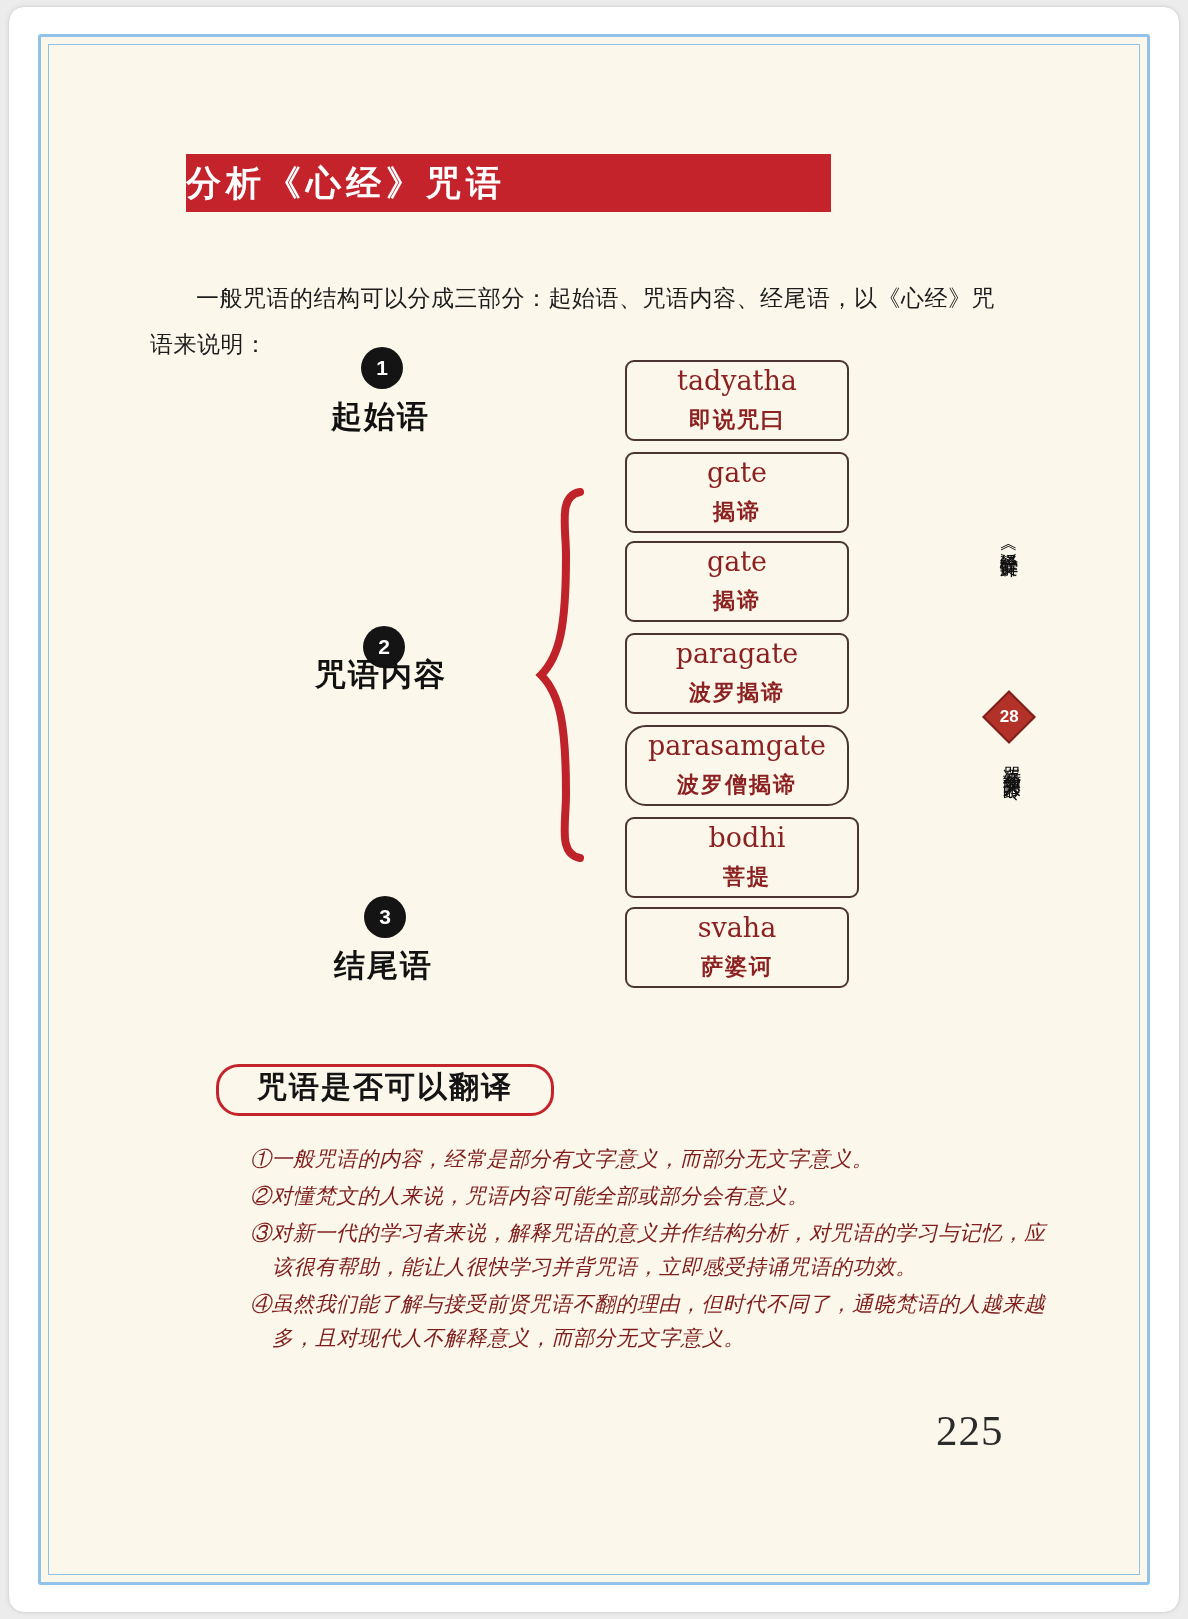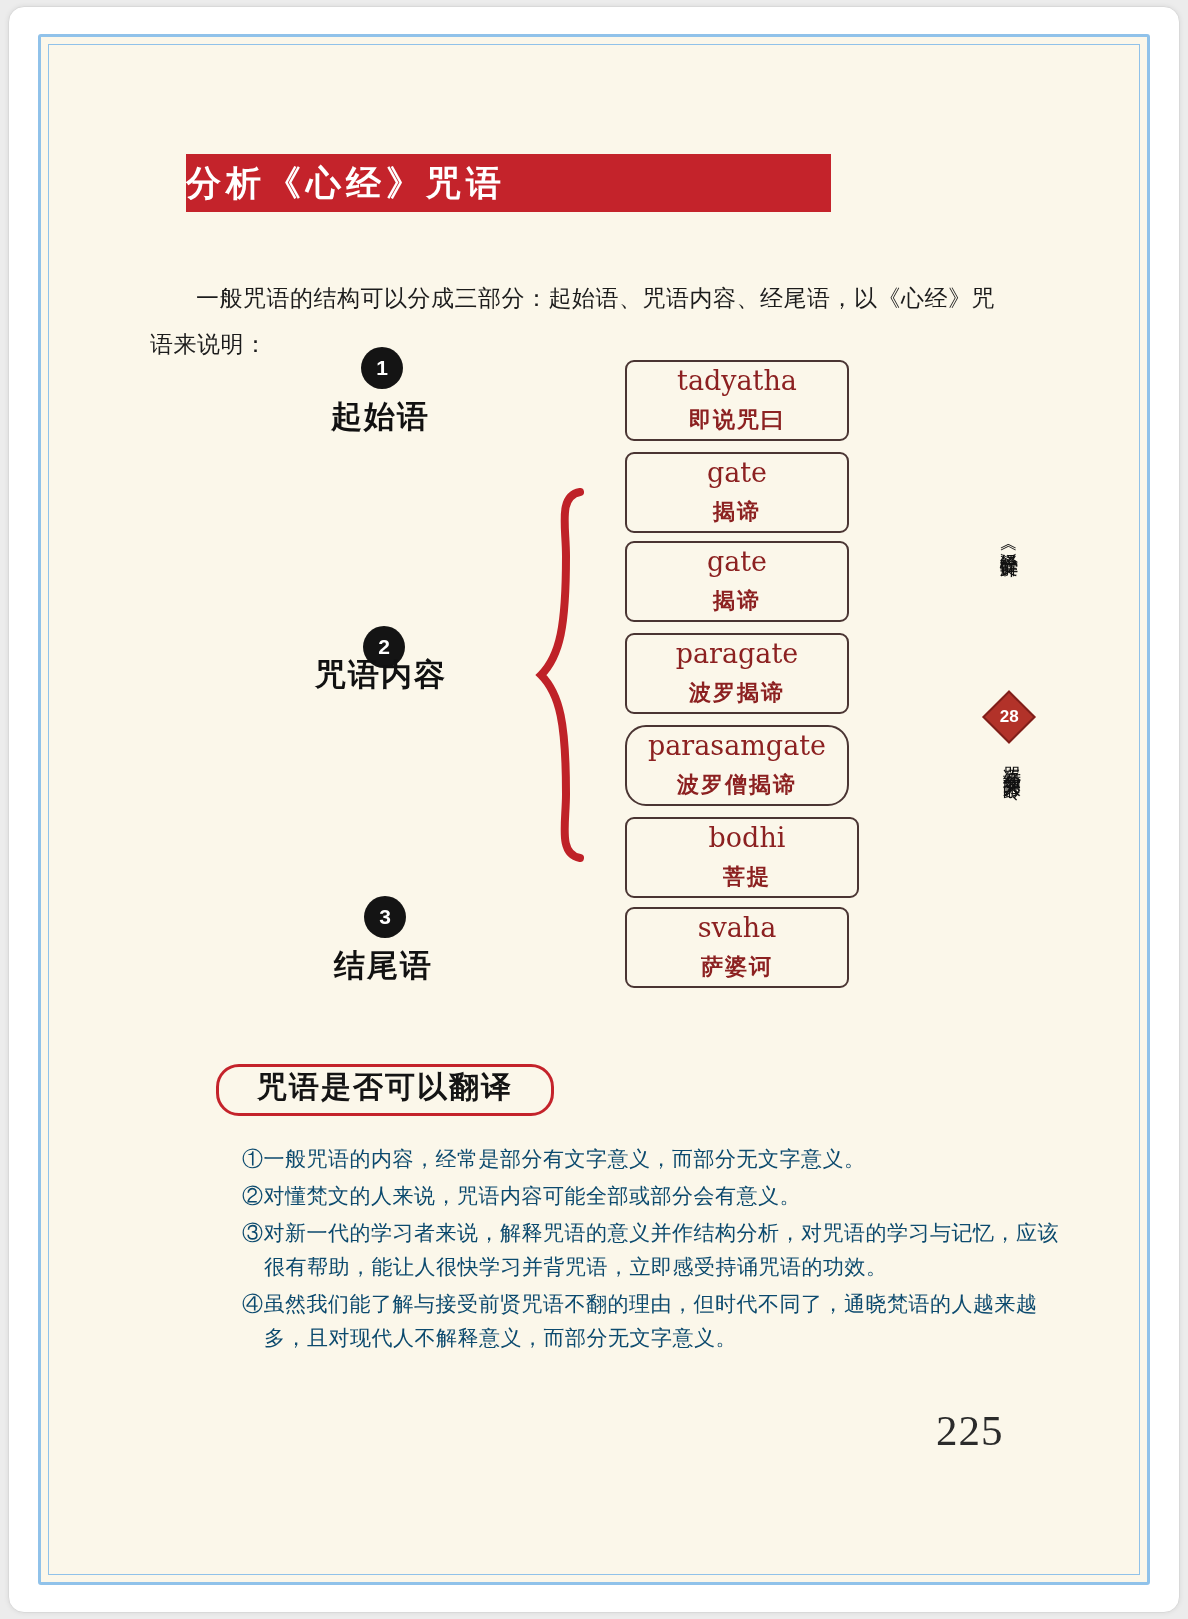--- a/index.html
+++ b/index.html
@@ -113,23 +113,23 @@
     border:3px solid #c4232b; border-radius:23px;
     display:flex; justify-content:center;
     background:transparent;
   }
   .topic-text {
     font-size:30px; font-weight:bold; color:#141414; letter-spacing:2px;
   }
 
   .notes { position:absolute; left:238px; top:1142px; width:825px; }
   .note-item {
-    font-size:21px; line-height:34px; color:#0c4a6e;
+    font-size:21px; line-height:34px; color:#7f1d1d;
     padding-left:22px; text-indent:-22px;
-    margin:0 0 3px 4px; letter-spacing:0.5px;
+    margin:0 0 3px 12px; letter-spacing:0.5px;font-style:italic;
   }
 
   .page-num {
     position:absolute; left:936px; top:1384px;
     font-family:"Liberation Serif", serif;
     font-size:43px; color:#2b2b2b; letter-spacing:1px;margin-top:22px;
   }
 </style>
 </head>
 <body>

